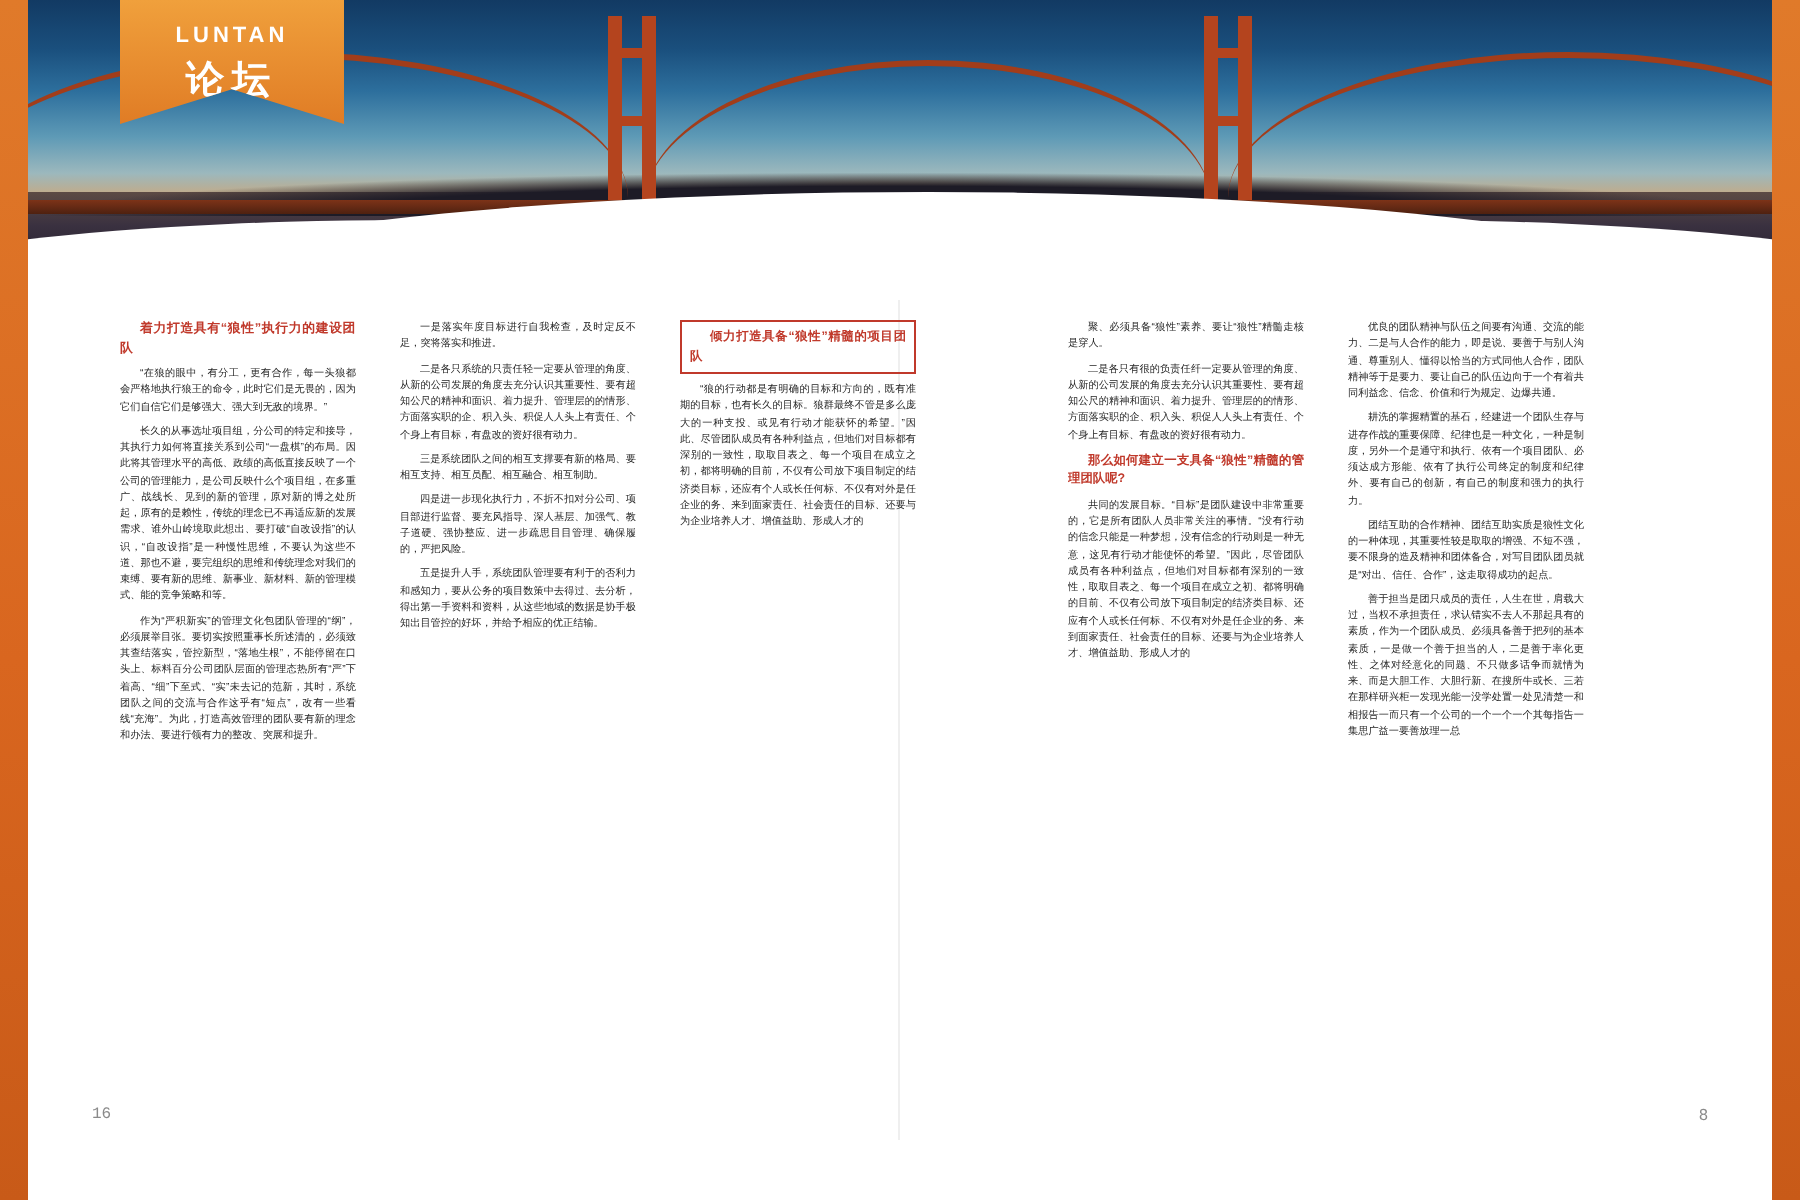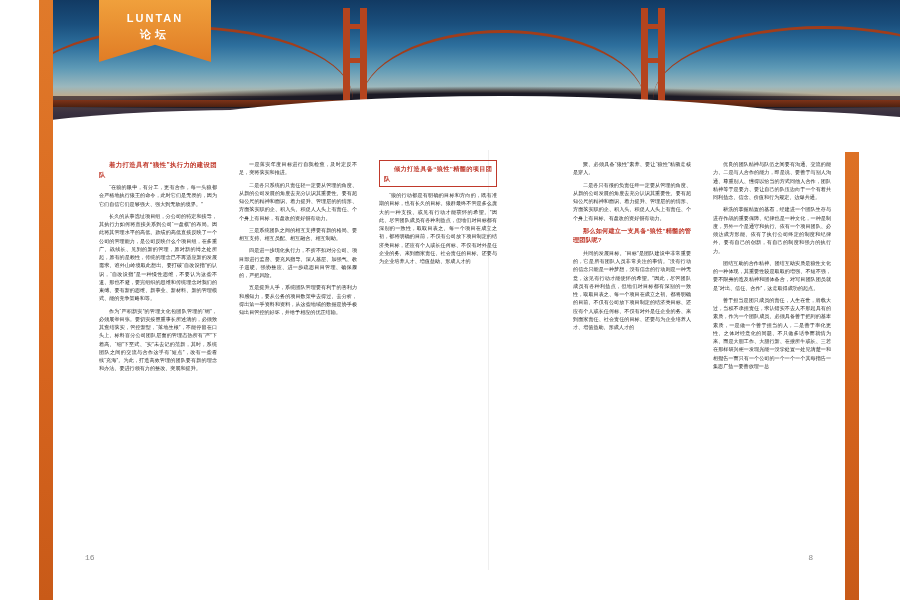--- a/index.html
+++ b/index.html
@@ -1,21 +1,21 @@
 <!DOCTYPE html>
 <html><head>
 <meta charset="utf-8">
 <style>
   html,body{margin:0;padding:0;}
   body{
     width:900px;height:600px;overflow:hidden;
     font-family:"Liberation Sans", sans-serif;
     background:#ffffff;
   }
-  .page{position:relative;width:820px;height:600px;background:#fff;margin-left:39px;}
+  .page{position:relative;width:900px;height:600px;background:#fff;}
 
   
   .bleed{position:absolute;top:0;width:14px;height:600px;}
   .bleed.left{left:0;background:linear-gradient(180deg,#e07a2a 0%,#d9661f 55%,#c85a18 100%);}
   .bleed.right{right:0;background:linear-gradient(180deg,#e07a2a 0%,#d9661f 55%,#c85a18 100%);}
 
   
   .photo{
     position:absolute;left:14px;top:0;width:872px;height:152px;
     overflow:hidden;
@@ -84,21 +84,21 @@
   }
 
   
   .flag{
     position:absolute;left:60px;top:0;width:112px;height:62px;
     background:linear-gradient(180deg,#f0a03c 0%,#e07c25 100%);
     clip-path:polygon(0 0,100% 0,100% 100%,50% 72%,0 100%);
     color:#fff;text-align:center;
   }
   .flag .en{font-size:11px;letter-spacing:2px;padding-top:12px;font-weight:bold;}
-  .flag .cn{font-size:11px;letter-spacing:4px;margin-top:3px;font-weight:bold;}
+  .flag .cn{font-size:19px;letter-spacing:4px;margin-top:3px;font-weight:bold;}
 
   
   .content{
     position:absolute;left:14px;top:160px;width:872px;height:400px;
   }
   .col{
     position:absolute;top:0;width:118px;height:384px;
     font-size:5.1px;line-height:1.62;color:#262626;text-align:justify;
     overflow:hidden;
   }

